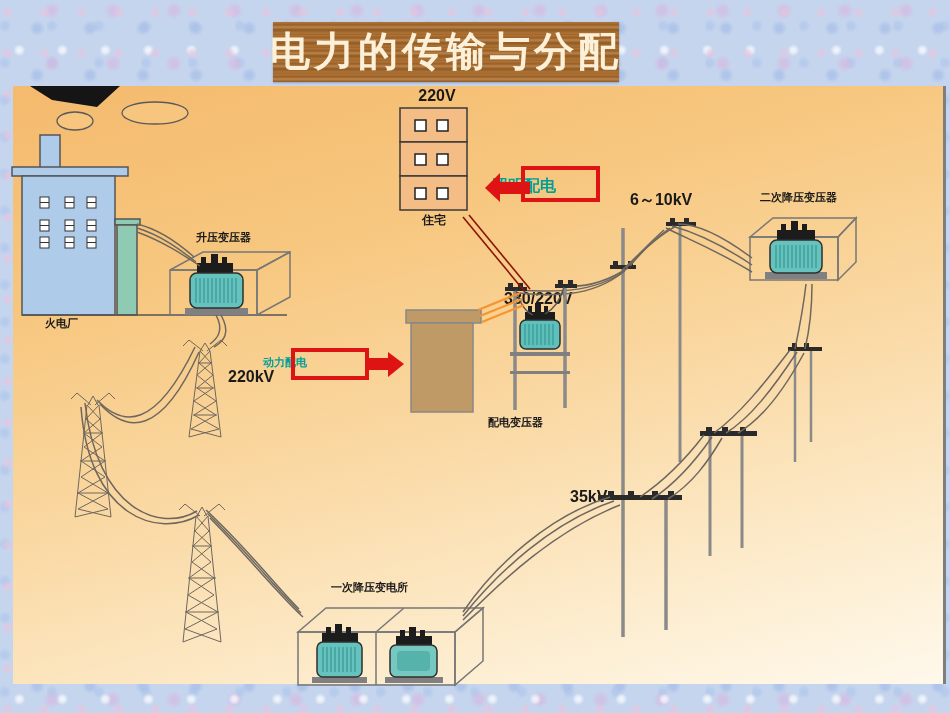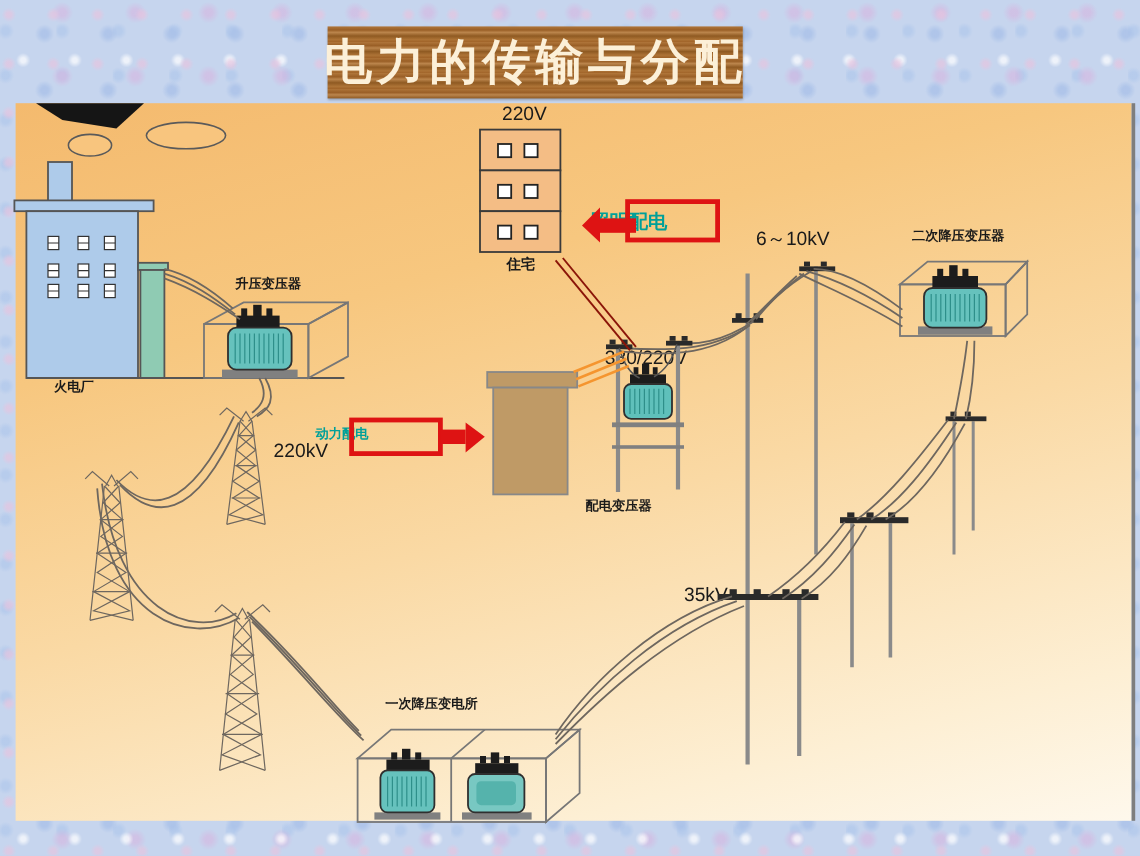--- a/index.html
+++ b/index.html
@@ -27,21 +27,21 @@
     font-size:40px;font-weight:bold;color:#FCF0D8;letter-spacing:4px;
     white-space:nowrap;line-height:1;
   }
   .diagram-bg{
     position:absolute;left:13px;top:86px;width:930px;height:598px;
     background:linear-gradient(165deg,#F4BA6E 0%,#F7C77F 28%,#FAD9A4 55%,#FDEFD4 85%,#FEF8EC 100%);
     border-right:3px solid #7E7E7E;
   }
   svg.overlay{position:absolute;left:0;top:0;}
   .lbl{position:absolute;color:#1A1A1A;font-weight:600;font-size:11px;line-height:1.1;white-space:nowrap;}
-  .lbl.volt{font-weight:400;font-size:16px;}
+  .lbl.volt{font-weight:700;font-size:16px;}
   .lbl.teal{color:#00A099;font-weight:700;}
   .lbl.center{text-align:center;}
   .lbl.factory-text{color:#3F3226;font-weight:700;}
 </style>
 </head>
 <body>
 
 <div class="banner">
   <span class="banner-title">电力的传输与分配</span>
 </div>
@@ -54,21 +54,21 @@
 <div class="lbl volt" style="left:630px;top:191px;">6～10kV</div>
 <div class="lbl" style="left:760px;top:191px;">二次降压变压器</div>
 <div class="lbl volt" style="left:504px;top:290px;">380/220V</div>
 <div class="lbl factory-text center" style="left:411px;top:337px;width:62px;">工厂</div>
 <div class="lbl volt" style="left:228px;top:368px;">220kV</div>
 <div class="lbl teal" style="left:263px;top:356px;">动力配电</div>
 <div class="lbl" style="left:45px;top:317px;text-align:right;">火电厂</div>
 <div class="lbl" style="left:196px;top:231px;">升压变压器</div>
 <div class="lbl" style="left:488px;top:416px;">配电变压器</div>
 <div class="lbl volt" style="left:570px;top:488px;">35kV</div>
-<div class="lbl" style="left:321px;top:581px;">一次降压变电所</div>
+<div class="lbl" style="left:331px;top:581px;">一次降压变电所</div>
 
 <svg class="overlay" width="950" height="713" viewBox="0 0 950 713">
 
   <polygon points="30,86 120,86 97,107 52,100" fill="#151515"></polygon>
 
   <g fill="#F8C57E" stroke="#5A5A5A" stroke-width="1.3">
     <ellipse cx="75" cy="121" rx="18" ry="9"></ellipse>
     <ellipse cx="155" cy="113" rx="33" ry="11"></ellipse>
   </g>
 

